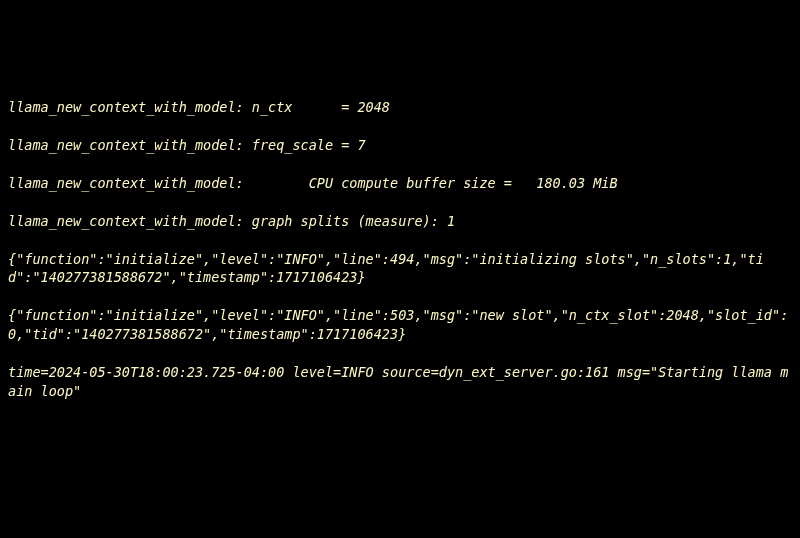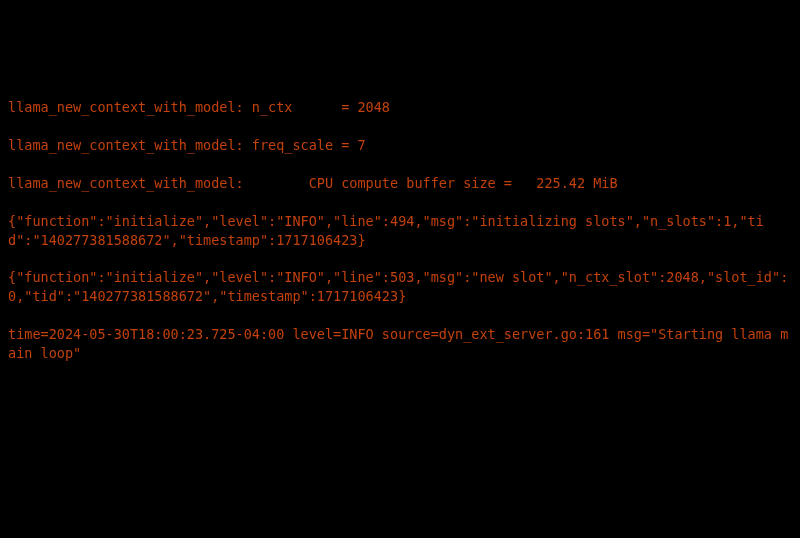--- a/index.html
+++ b/index.html
@@ -9,31 +9,32 @@
       font-family: 'Menlo', 'Consolas', 'DejaVu Sans Mono', monospace;
       font-size: 13.5px;
       line-height: 1.4;
       width: 800px;
       height: 538px;
       padding: 4px 8px;
       overflow: hidden;
       white-space: pre-wrap;
       word-break: break-all;
     }
-    .log-line { color: #c2410c; }
+    .log-line { color: #fef9c3; font-style: italic; }
   </style>
 </head>
 <body>
 
 
 
 <div>
 <div class="log-line">llama_new_context_with_model: n_ctx      = 2048</div>
 <div class="log-line">llama_new_context_with_model: freq_scale = 7</div>
-<div class="log-line">llama_new_context_with_model:        CPU compute buffer size =   225.42 MiB</div>
+<div class="log-line">llama_new_context_with_model:        CPU compute buffer size =   180.03 MiB</div>
+<div class="log-line">llama_new_context_with_model: graph splits (measure): 1</div>
 <div class="log-line">{"function":"initialize","level":"INFO","line":494,"msg":"initializing slots","n_slots":1,"tid":"140277381588672","timestamp":1717106423}</div>
 <div class="log-line">{"function":"initialize","level":"INFO","line":503,"msg":"new slot","n_ctx_slot":2048,"slot_id":0,"tid":"140277381588672","timestamp":1717106423}</div>
 <div class="log-line">time=2024-05-30T18:00:23.725-04:00 level=INFO source=dyn_ext_server.go:161 msg="Starting llama main loop"</div>
 
 
 </div>
 
 
 
 

